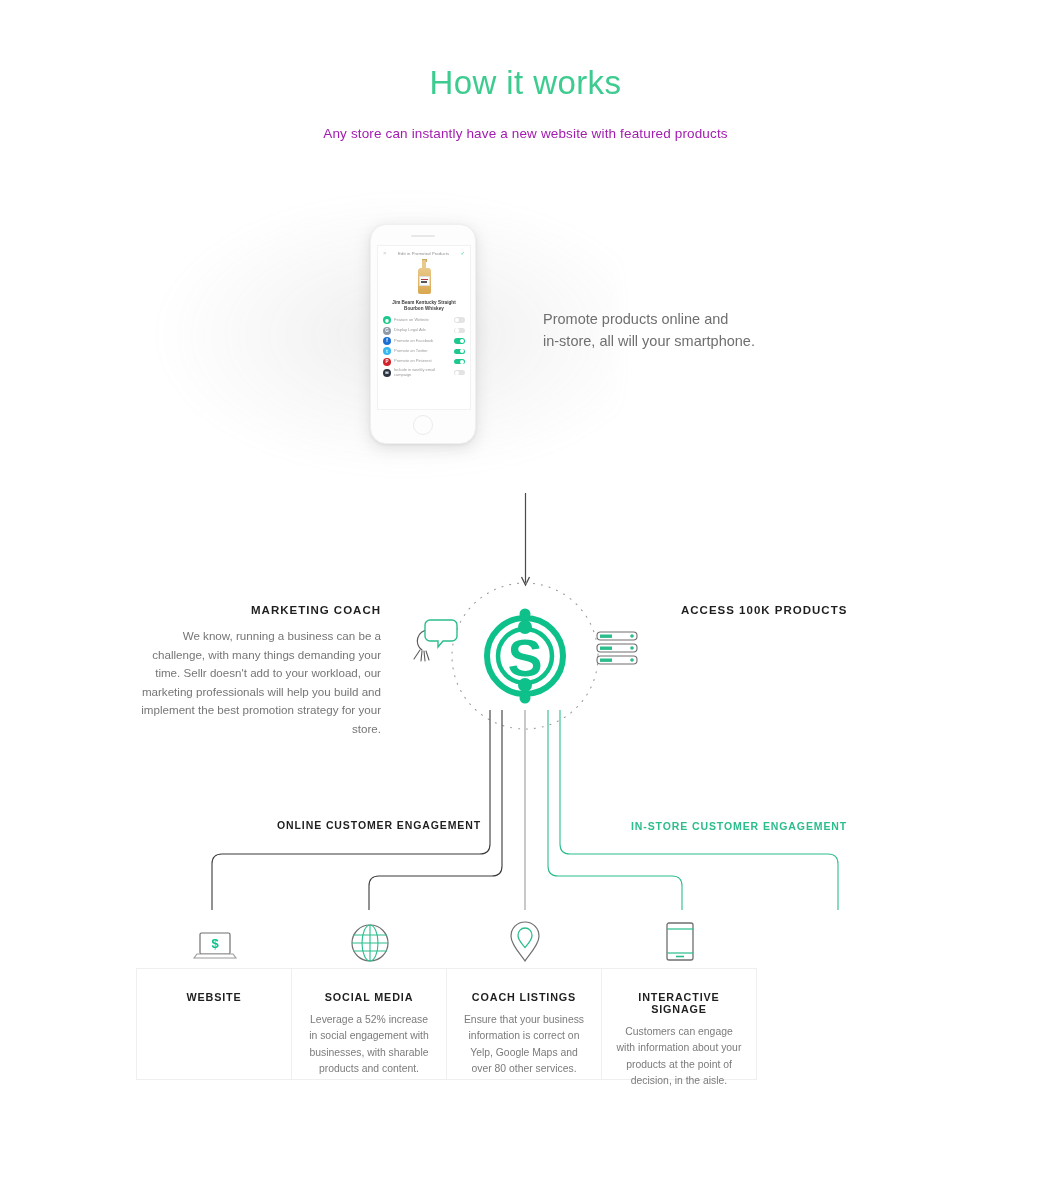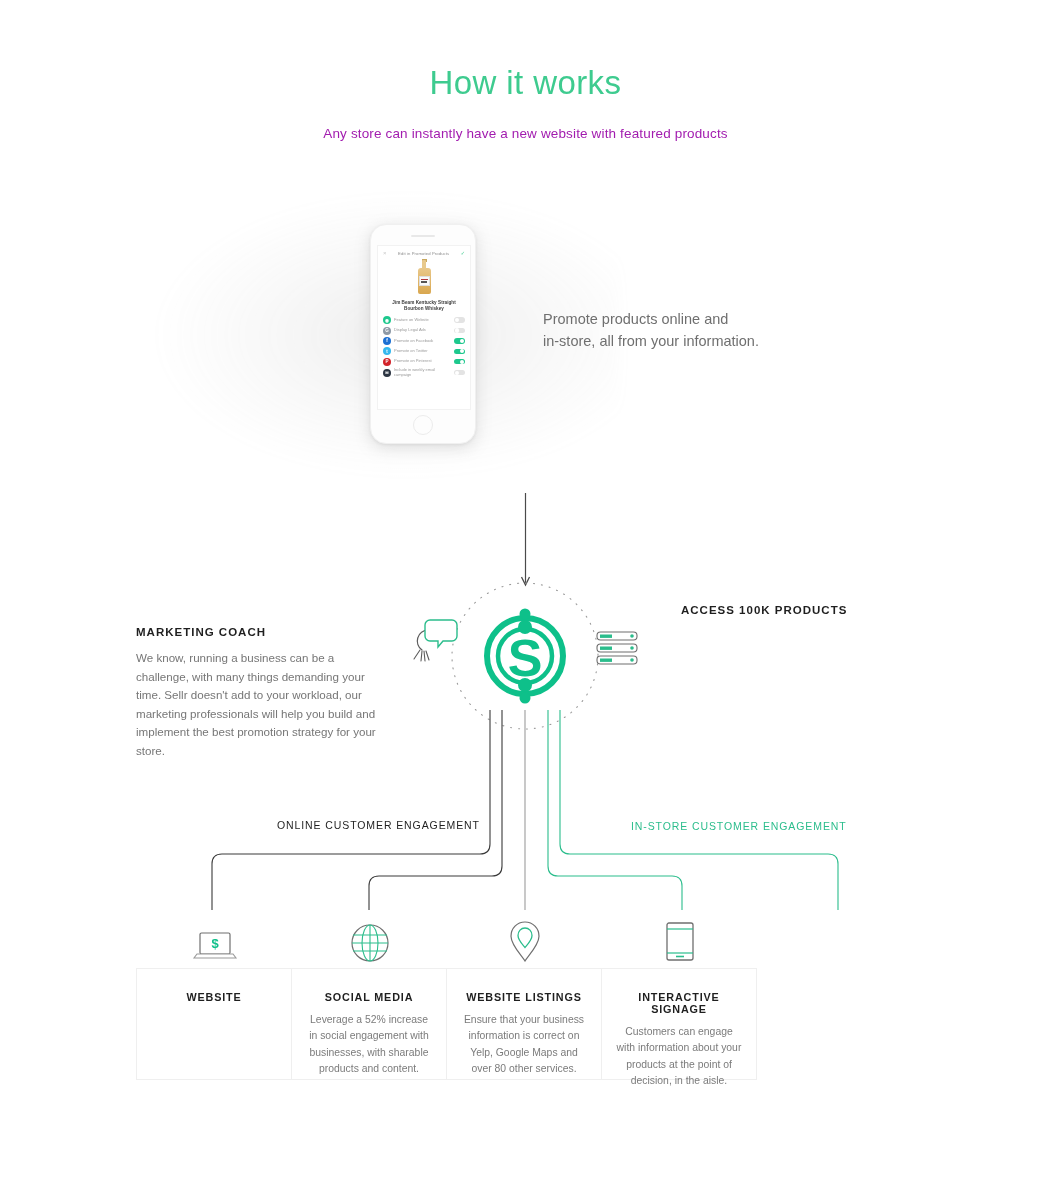--- a/index.html
+++ b/index.html
@@ -79,27 +79,27 @@
   .ps-tog.on::after { left: auto; right: .6px; }
 
   .promo-text {
     position: absolute; left: 543px; top: 308px; width: 260px;
     font-size: 14.5px; line-height: 22px; color: #6f6f6f;
   }
 
   
   .hub-svg { position: absolute; left: 0; top: 480px; width: 1051px; height: 430px; }
 
-  .coach-block { position: absolute; left: 136px; top: 626px; width: 245px; }
+  .coach-block { position: absolute; left: 136px; top: 604px; width: 245px; text-align: right; }
   .prod-block  { position: absolute; left: 681px; top: 604px; width: 250px; }
   .blk-title { font-size: 11.5px; font-weight: 700; letter-spacing: 1px; color: #1f1f1f; margin-bottom: 11px; }
   .blk-body  { font-size: 11.6px; line-height: 18.6px; color: #767676; }
 
   .eng-label {
-    position: absolute; font-size: 10.5px; font-weight: 400; letter-spacing: .9px;
+    position: absolute; font-size: 10.5px; font-weight: 700; letter-spacing: .9px;
     background: #fff; padding: 0 7px;
   }
   .eng-online  { left: 270px; top: 819px; color: #1f1f1f; }
   .eng-instore { left: 624px; top: 820px; color: #2bbd8c; text-align: center; }
 
   
   .cards { position: absolute; left: 136px; top: 968px; width: 780px; height: 112px; display: flex; }
   .card {
     width: 156px; background: #fff; border: 1px solid #efefef;
     padding: 22px 14px 0; text-align: center; position: relative;
@@ -169,21 +169,21 @@
           <span class="ps-lbl">Include in weekly email campaign</span>
           <span class="ps-tog"></span>
         </div>
       </div>
     </div>
     <div class="phone-home"></div>
   </div>
 
   <div class="promo-text">
     <div>Promote products online and</div>
-    <div>in-store, all from your information.</div>
+    <div>in-store, all will your smartphone.</div>
   </div>
 
   <svg class="hub-svg" viewBox="0 0 1051 430">
 
     <g>
       <line x1="525.5" y1="13" x2="525.5" y2="103" stroke="#4a4a4a" stroke-width="1.2"></line>
       <path d="M521.5 97 L525.5 105 L529.5 97" fill="none" stroke="#4a4a4a" stroke-width="1.3"></path>
     </g>
 
     <circle cx="525" cy="176" r="73" fill="none" stroke="#9a9a9a" stroke-width="1.1" stroke-dasharray="1 7" stroke-linecap="round"></circle>
@@ -271,21 +271,21 @@
       <div class="card-body">Leverage a 52% increase in social engagement with businesses, with sharable products and content.</div>
     </div>
 
     <div class="card">
       <div class="card-icon">
         <svg width="34" height="46" viewBox="0 0 34 46">
           <path d="M17 3 C9 3 3 9.4 3 17.2 C3 26 14 37 17 42 C20 37 31 26 31 17.2 C31 9.4 25 3 17 3 Z" fill="#fff" stroke="#6f6f6f" stroke-width="1.2"></path>
           <path d="M17 9 c-4 0-7 3.3-7 7.5 0 4.6 5 9.5 7 12 2-2.5 7-7.4 7-12 0-4.2-3-7.5-7-7.5z" fill="none" stroke="#2bbd8c" stroke-width="1.3"></path>
         </svg>
       </div>
-      <div class="card-title">WEBSITE LISTINGS</div>
+      <div class="card-title">COACH LISTINGS</div>
       <div class="card-body">Ensure that your business information is correct on Yelp, Google Maps and over 80 other services.</div>
     </div>
 
     <div class="card">
       <div class="card-icon">
         <svg width="36" height="44" viewBox="0 0 36 44">
           <rect x="5" y="2" width="26" height="37" rx="2" fill="#fff" stroke="#6f6f6f" stroke-width="1.3"></rect>
           <line x1="5" y1="8" x2="31" y2="8" stroke="#2bbd8c" stroke-width="1.2"></line>
           <line x1="5" y1="32" x2="31" y2="32" stroke="#2bbd8c" stroke-width="1.2"></line>
           <line x1="14" y1="35.5" x2="22" y2="35.5" stroke="#2bbd8c" stroke-width="1.6"></line>

